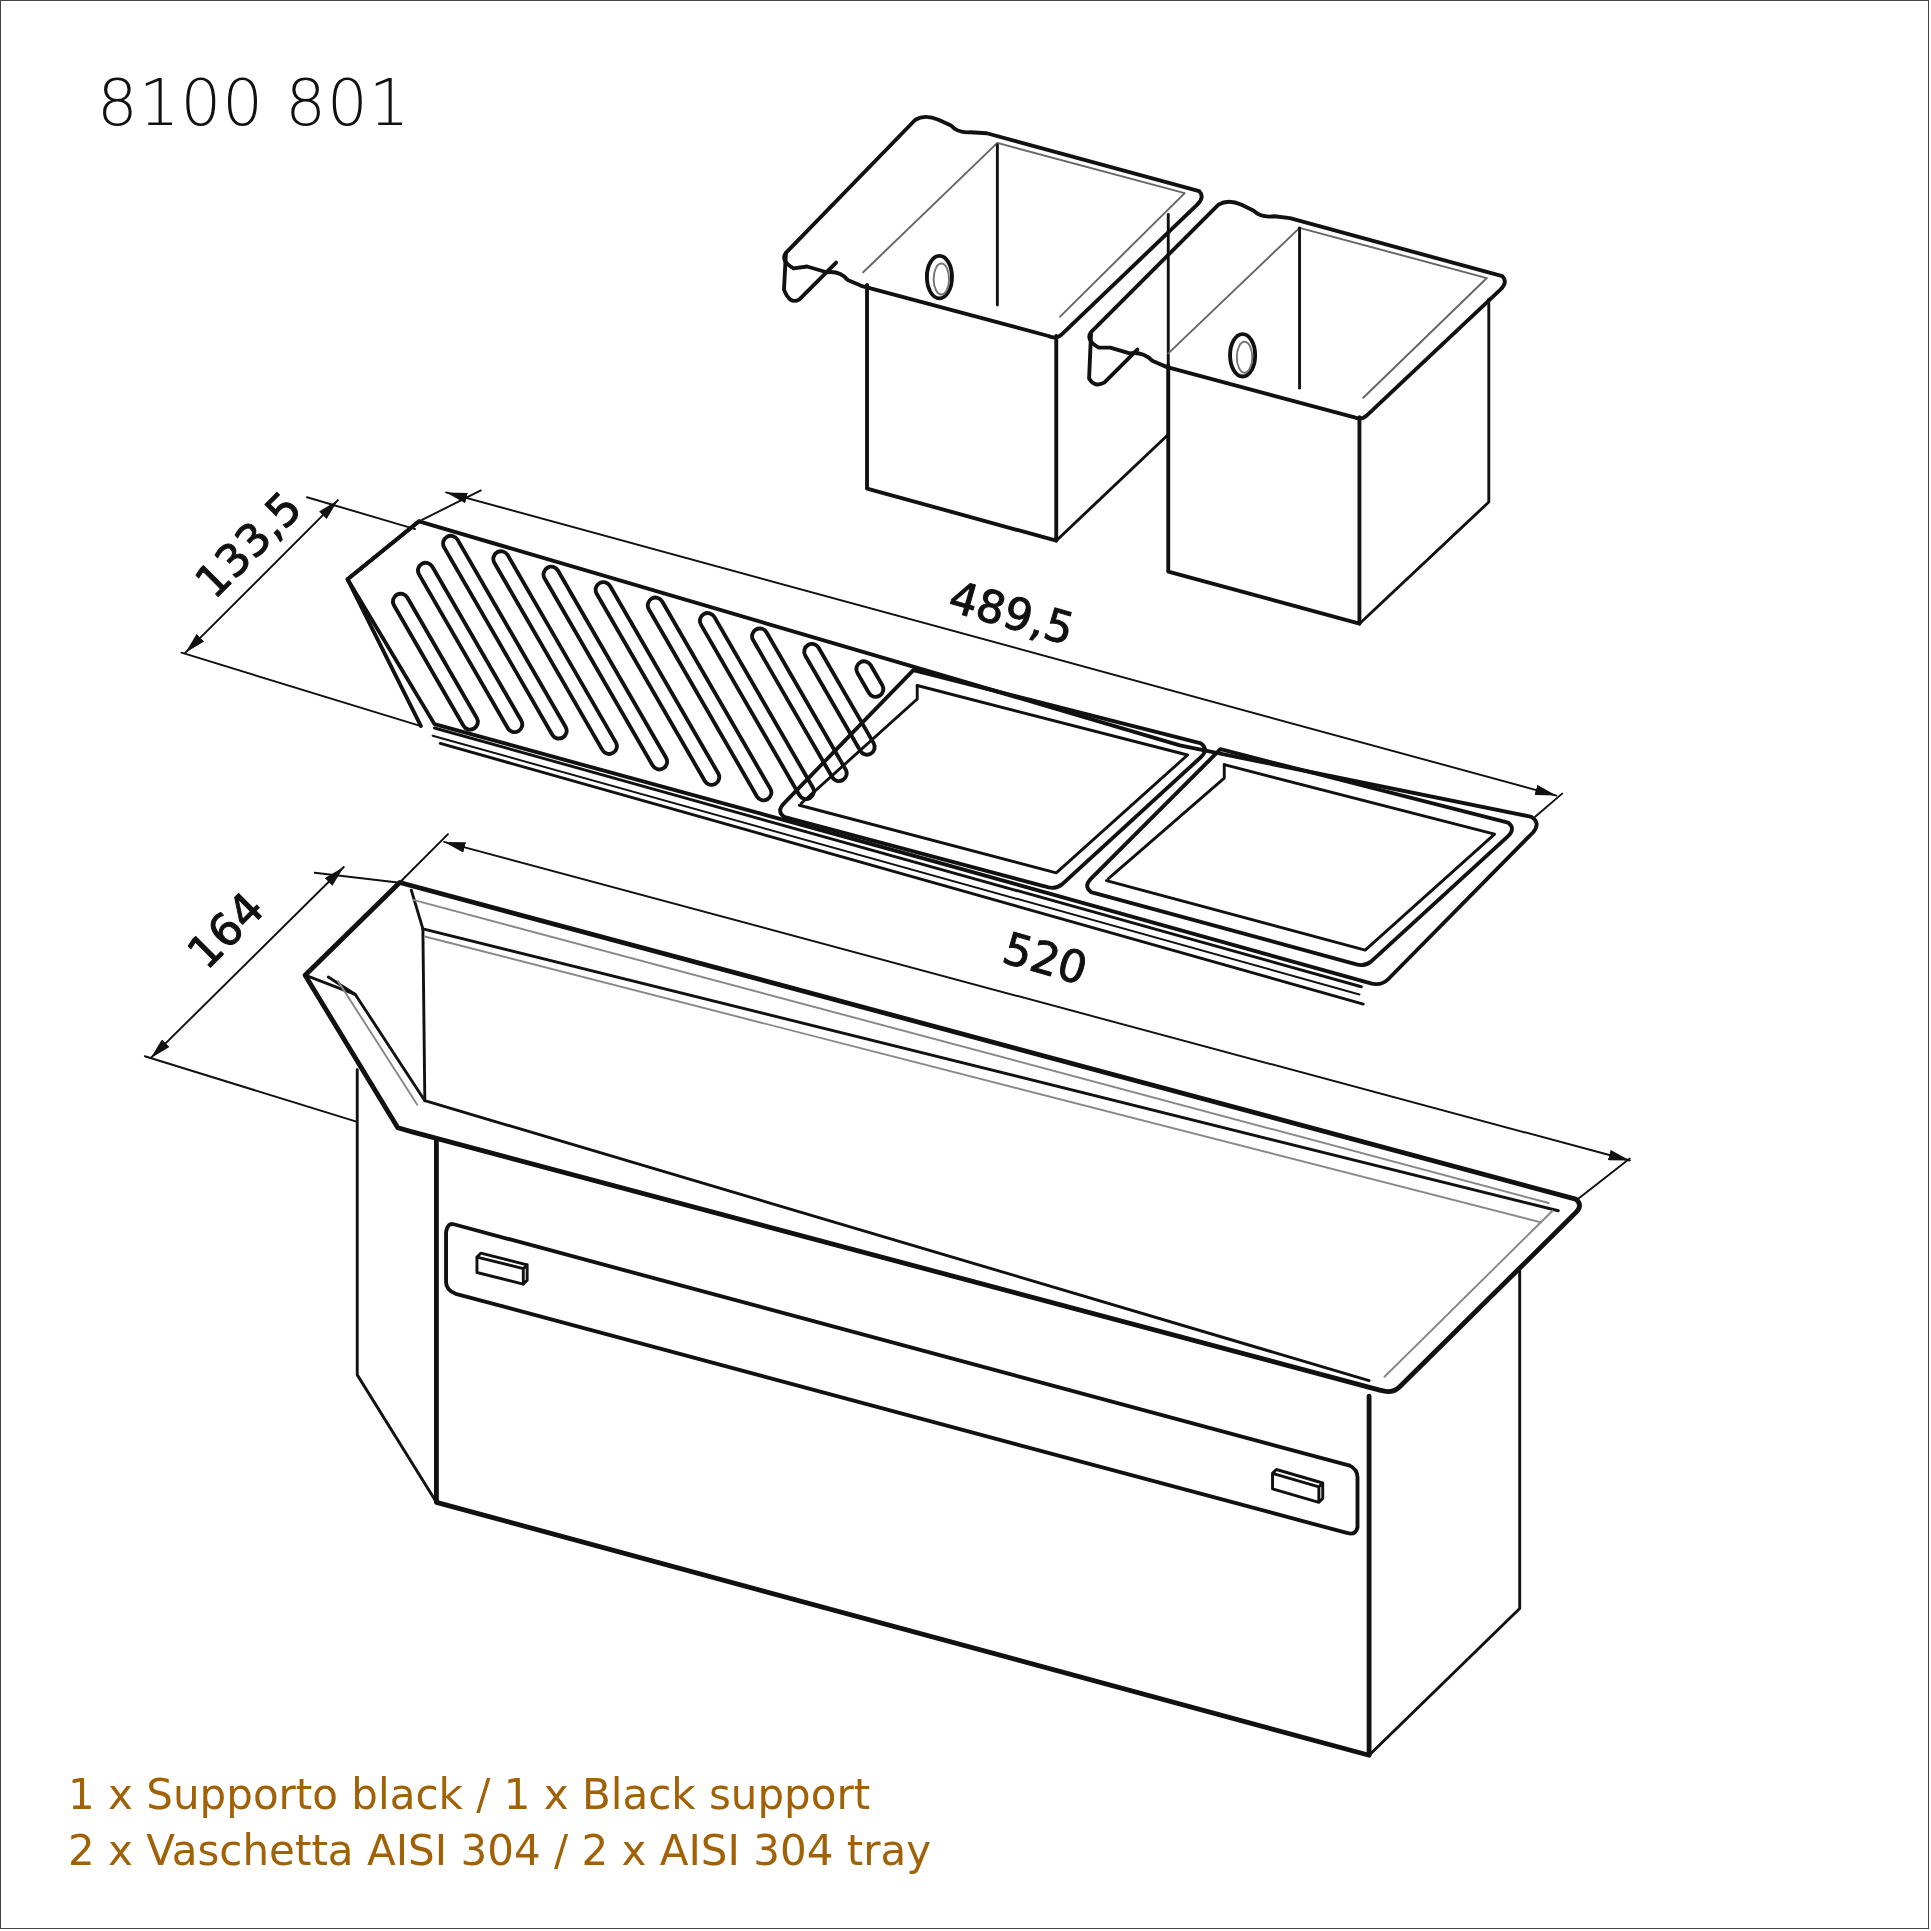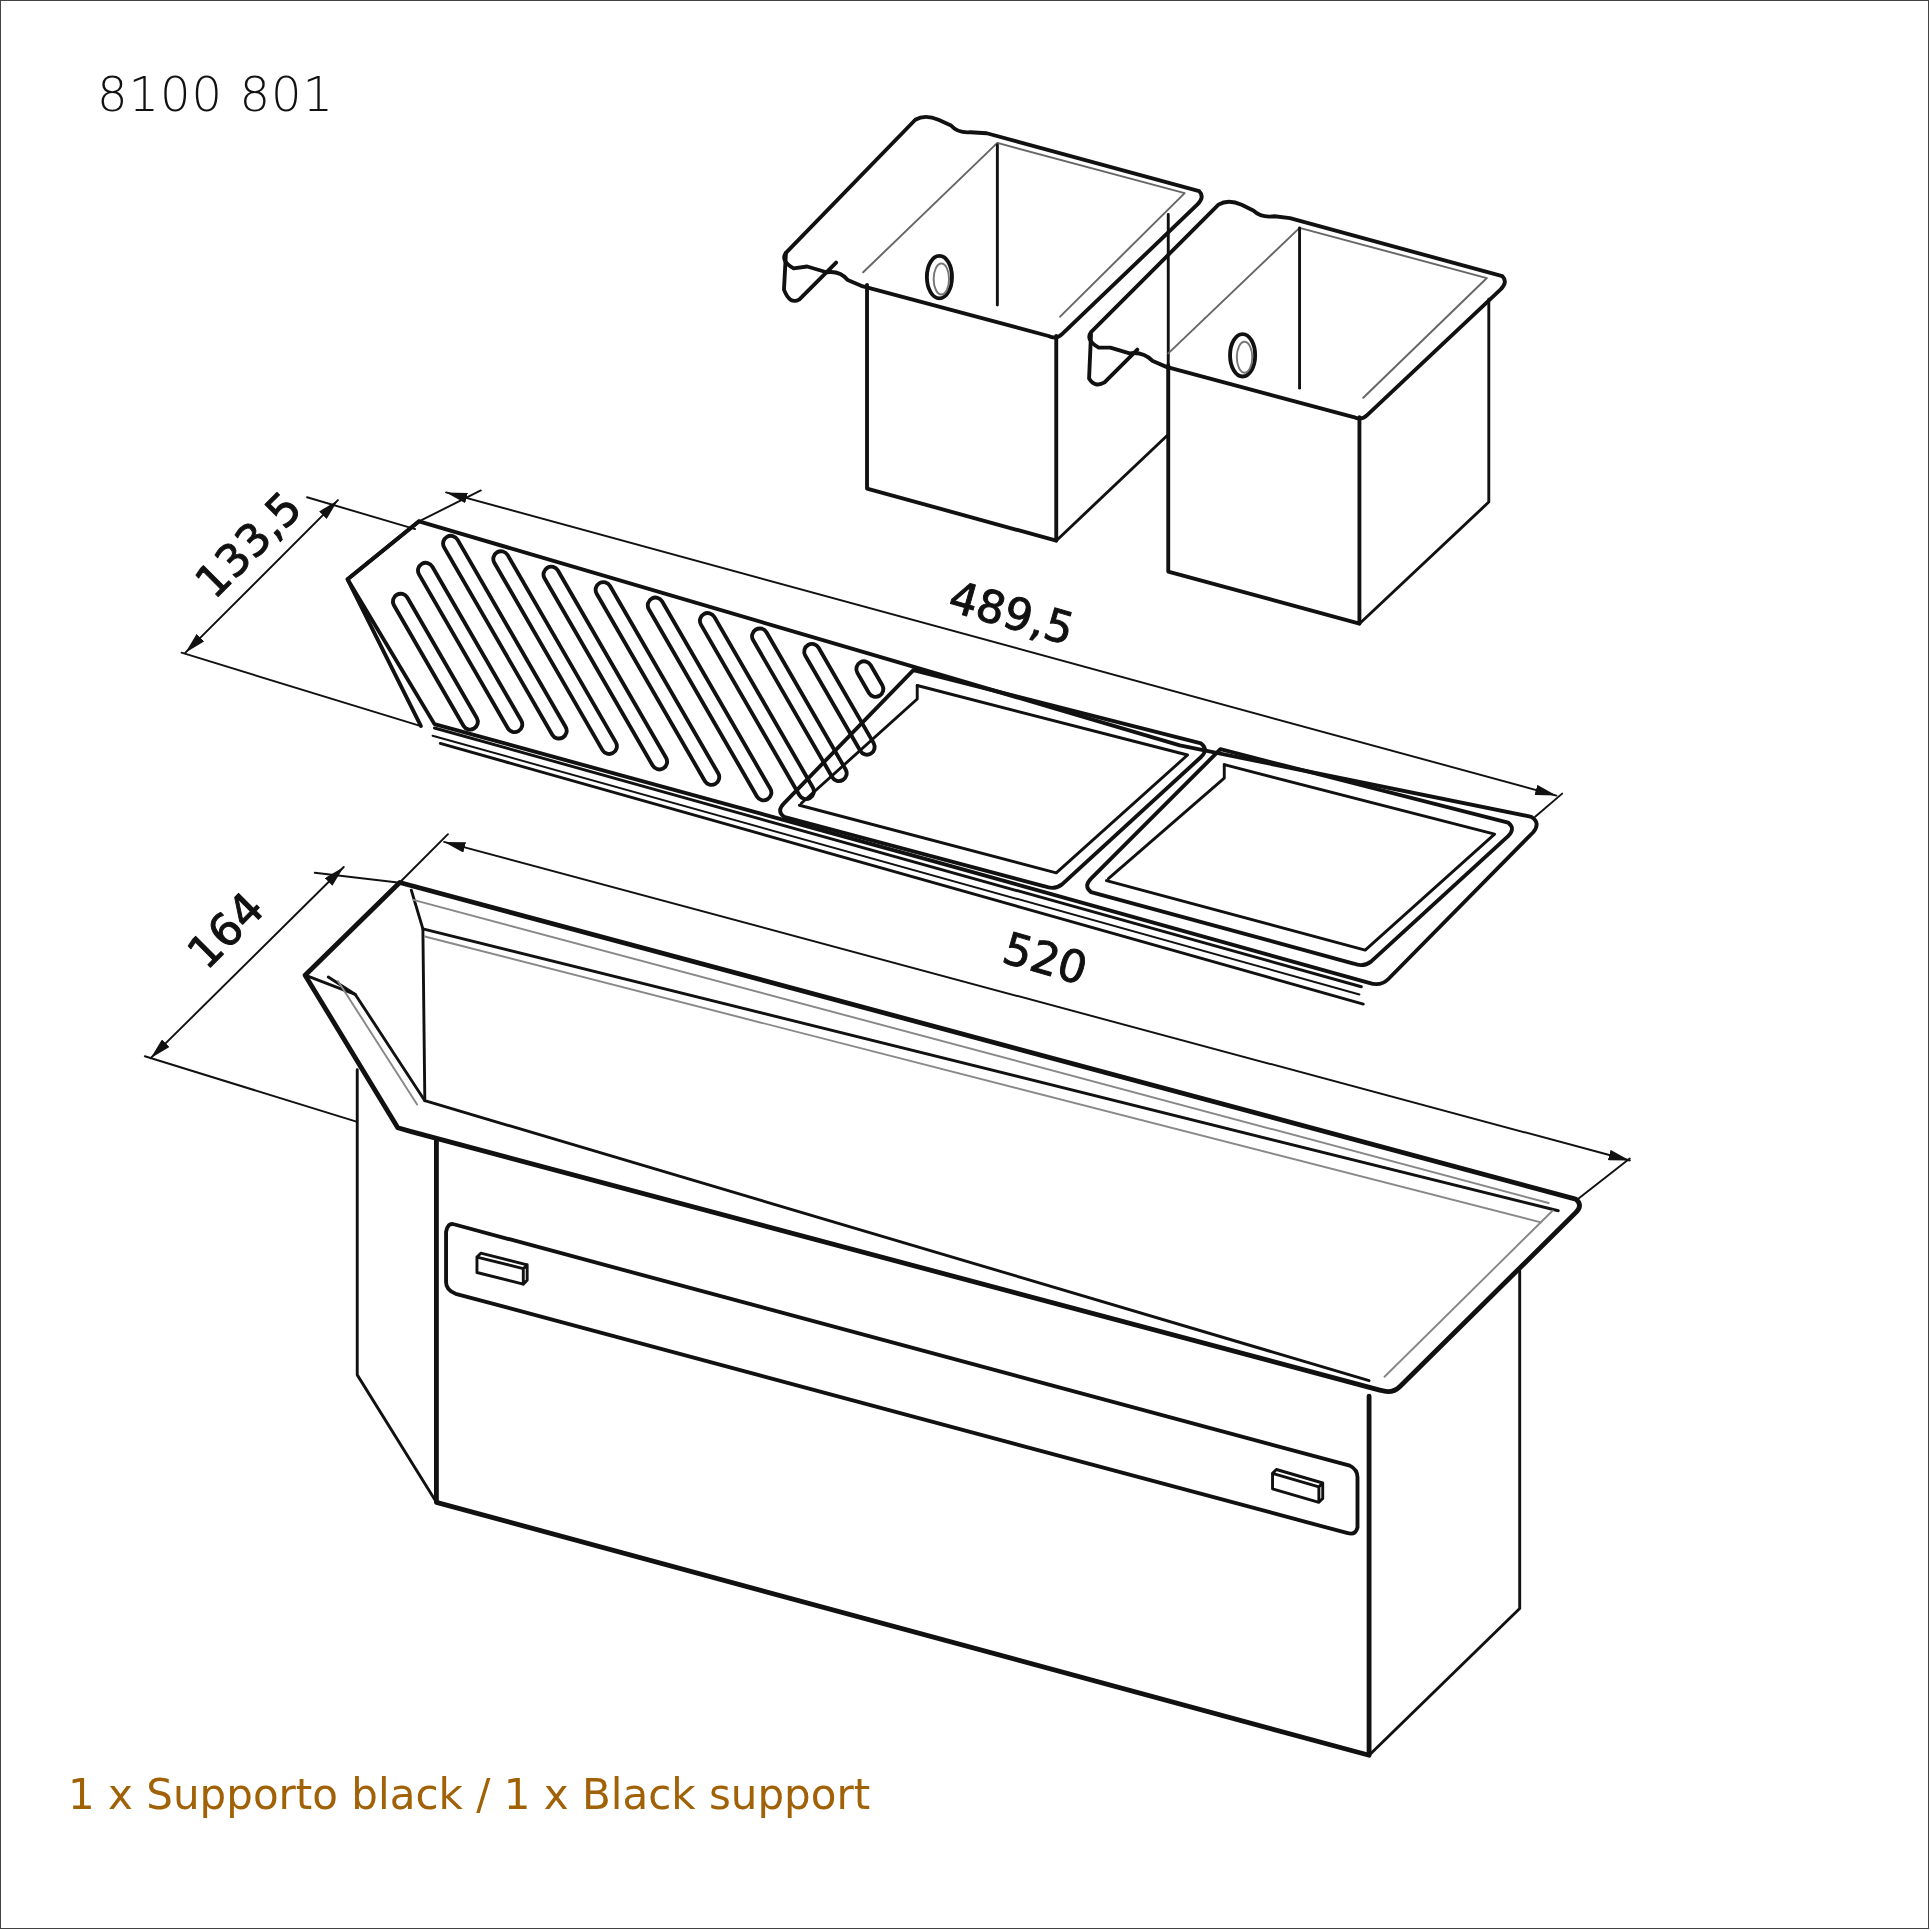--- a/index.html
+++ b/index.html
@@ -1,18 +1,18 @@
 <!DOCTYPE html>
 <html><head>
 <meta charset="utf-8">
 <style>
   html, body { margin: 0; padding: 0; background: #ffffff; }
   body { width: 1931px; height: 1931px; position: relative; overflow: hidden; }
   .frame { position: absolute; left: 0; top: 0; width: 1927px; height: 1927px; border: 1.9px solid #444; box-sizing: content-box; }
-  .code { position: absolute; left: 97px; top: 66px; font-family: "DejaVu Sans", sans-serif; font-size: 48px; color: #111; letter-spacing: 1px; font-weight: 300; }
+  .code { position: absolute; left: 97px; top: 66px; font-family: "DejaVu Sans", sans-serif; font-size: 64px; color: #111; letter-spacing: 1px; font-weight: 300; }
   .parts { position: absolute; left: 68px; top: 1767px; font-family: "DejaVu Sans", sans-serif; font-size: 42px; color: #a16207; line-height: 56px; }
   .parts div { white-space: nowrap; }
   svg.drawing { position: absolute; left: 0; top: 0; }
   .dimtext { font-family: "DejaVu Sans", sans-serif; font-size: 46px; fill: #111; }
 </style>
 </head>
 <body>
 
 <div class="frame"></div>
 
@@ -137,14 +137,15 @@
   <g stroke-width="2">
     <line x1="414" y1="914" x2="464" y2="864"></line>
     <line x1="1634" y1="1242" x2="1688" y2="1200"></line>
     <line x1="460" y1="872" x2="1688" y2="1202" marker-start="url(#arr)" marker-end="url(#arr)"></line>
   </g>
   <text class="dimtext" transform="translate(1036,996) rotate(16)">520</text>
 </svg>
 
 <div class="parts">
   <div>1 x Supporto black / 1 x Black support</div>
+  <div>2 x Vaschetta AISI 304 / 2 x AISI 304 tray</div>
 </div>
 
 
 </body></html>

